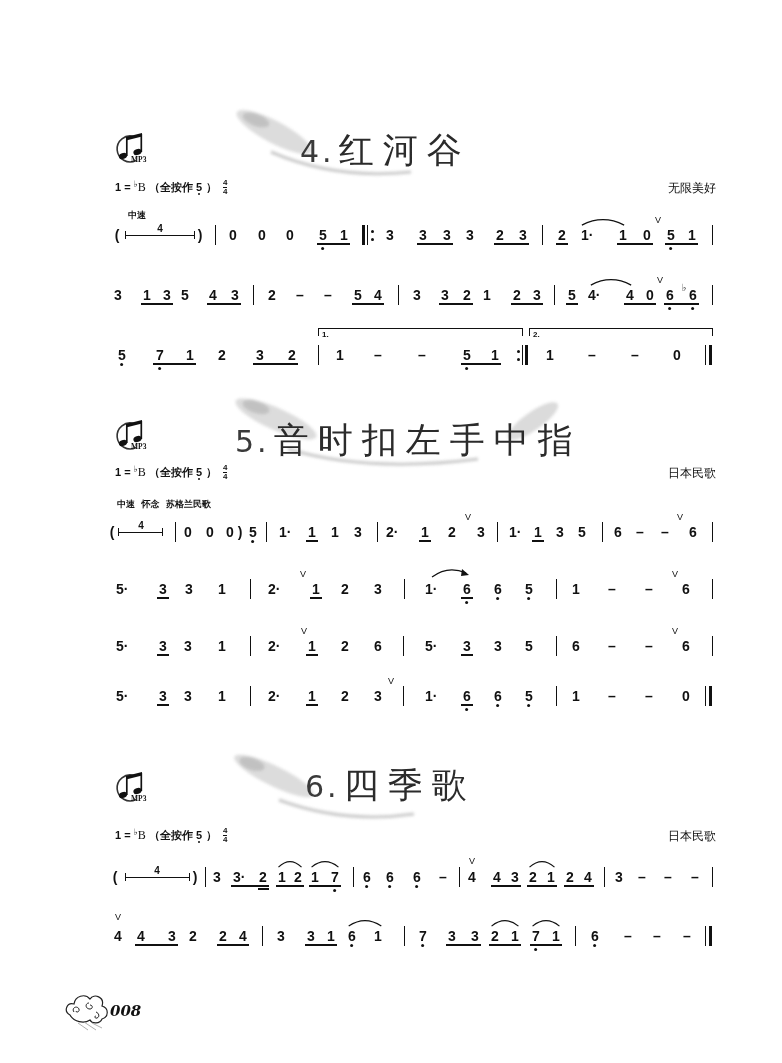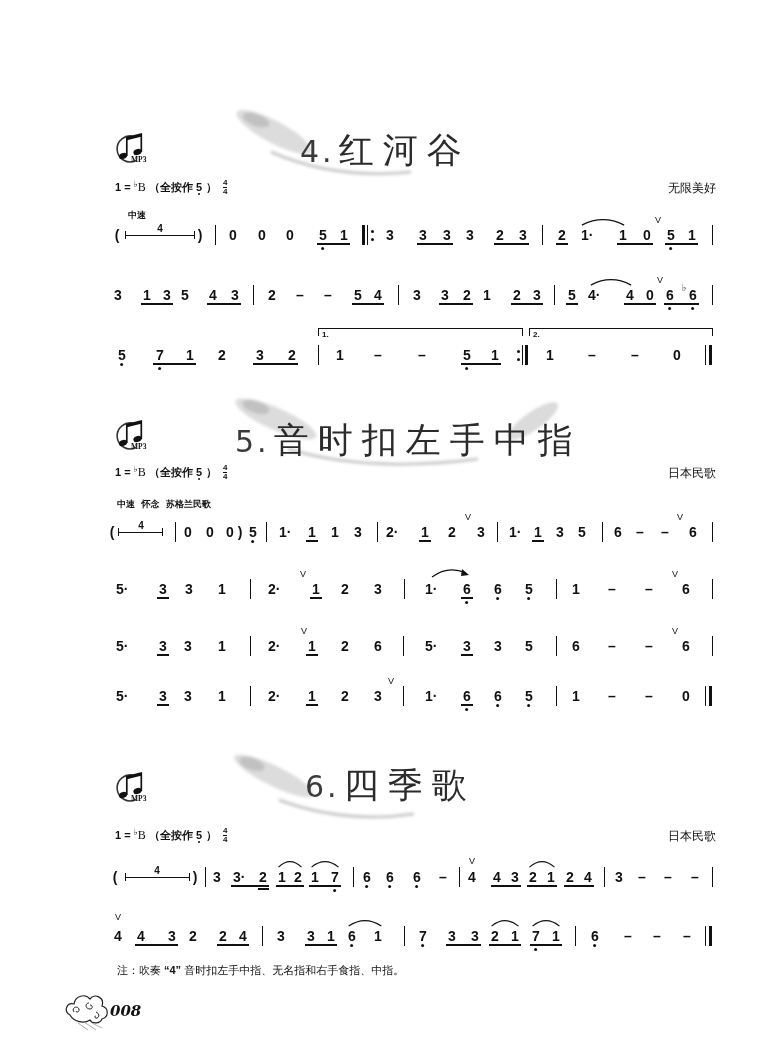--- a/index.html
+++ b/index.html
@@ -486,23 +486,20 @@
     <i class="bar" style="left:575px"></i>
     <span class="n lo" style="left:595px">6</span>
     <span class="n" style="left:628px">–</span>
     <span class="n" style="left:657px">–</span>
     <span class="n" style="left:687px">–</span>
     <i class="bar" style="left:705px"></i>
     <i class="bar thick" style="left:709px"></i>
   </div>
 </div>
 
-<div class="footnote">
-  <span>注：吹奏</span><b>“4”</b><span>音时扣左手中指、无名指和右手食指、中指。</span>
-</div>
 
 <svg class="cloud" width="52" height="42" viewBox="0 0 52 42">
   <path d="M8 25 C1 21 5 12 12 14 C13 6 23 3 28 9 C32 3 43 7 40 16 C47 18 47 27 40 29 C38 34 30 34 28 30 C22 34 12 32 8 25 Z" fill="#fff" stroke="#222" stroke-width="1.2"></path>
   <path d="M12 22 C9 18 15 15 17 19 C18 22 14 23 14 21" fill="none" stroke="#222" stroke-width="1"></path>
   <path d="M27 13 c-4 0 -4 6 1 6 c3 0 3 -4 0 -4" fill="none" stroke="#222" stroke-width="1"></path>
   <path d="M34 22 c3 1 4 5 1 6 c-2 1 -3 -2 -1 -2" fill="none" stroke="#222" stroke-width="1"></path>
   <path d="M16 33 L26 40 M22 32 L34 40 M30 33 L40 38" stroke="#999" stroke-width=".8"></path>
 </svg>
 <div class="pagenum">008</div>
 

